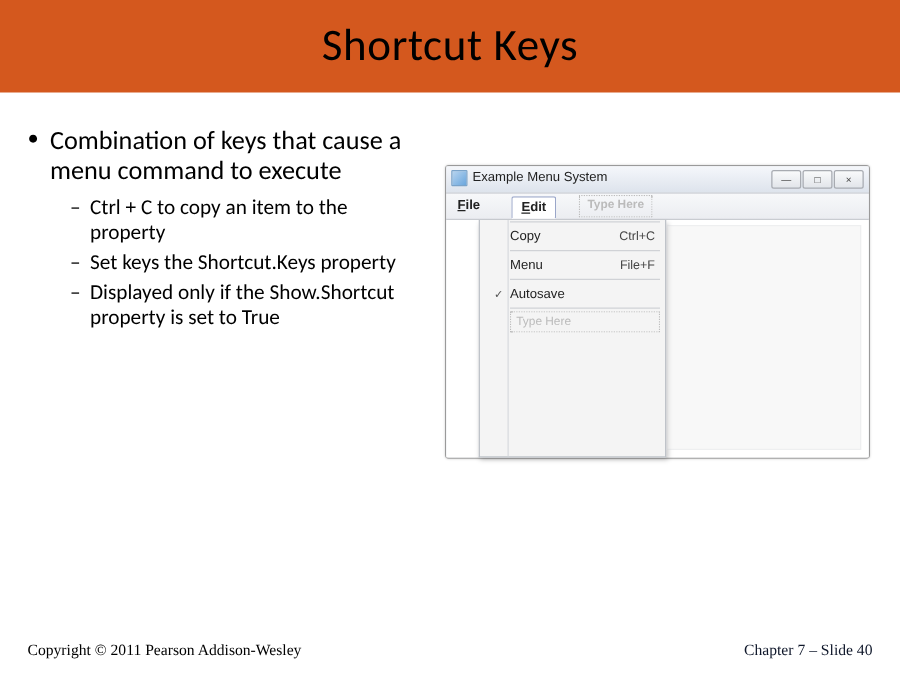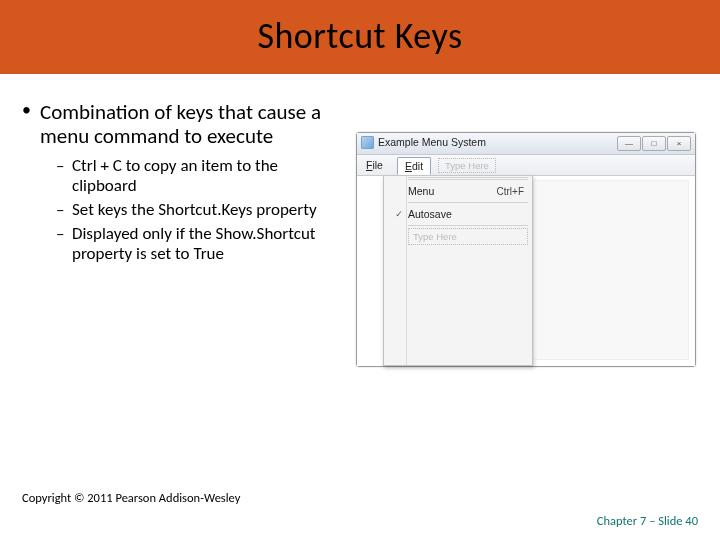--- a/index.html
+++ b/index.html
@@ -96,25 +96,25 @@
   .win-btn {
     width: 22px; height: 13px;
     border: 1px solid #a8abb1;
     border-radius: 2px;
     background: linear-gradient(#f9fafb,#e2e5ea);
     display:flex; align-items:center; justify-content:center;
     font-size: 8px; color:#444; line-height:1;
   }
   .menubar {
     display:flex;
-    align-items:center;
     background: linear-gradient(#f7f8fa,#ebedf1);
     border-bottom: 1px solid #c9ccd1;
     padding: 1px 2px;
-    gap: 7px;
+    gap: 18px;
+    font-weight: bold;
   }
   .menubar .mitem {
     padding: 2px 7px;
     font-size: 10.5px;
     color: #222;
   }
   .menubar .mitem.underline::first-letter { text-decoration: underline; }
   .menubar .mitem.selected {
     background: #fff;
     border: 1px solid #9aa6c9;
@@ -193,40 +193,41 @@
   }
 
   .footer {
     position: absolute;
     bottom: 12px;
     left: 22px;
     right: 22px;
     display:flex;
     justify-content: space-between;
     font-size: 12.5px;
+    font-family: Liberation Serif, serif;
   }
   .footer .copy { color:#000; }
-  .footer .page { color:#0f766e;margin-top:23px; }
+  .footer .page { color:#0f172a; }
 </style>
 </head>
 <body>
 
 <div class="title-bar">Shortcut Keys</div>
 
 <div class="content">
   <div class="left-col">
     <div class="bullet-main">
       <div class="dot">•</div>
       <div class="text">Combination of keys that cause a menu command to execute</div>
     </div>
     <div class="sub-list">
       <div class="sub-item">
         <div class="dash">–</div>
         <div class="text">
-          <span class="bold">Ctrl + C</span><span> to copy an item to the clipboard</span>
+          <span class="bold">Ctrl + C</span><span> to copy an item to the property</span>
         </div>
       </div>
       <div class="sub-item">
         <div class="dash">–</div>
         <div class="text">
           <span>Set keys the </span><span>Shortcut.​Keys property</span>
         </div>
       </div>
       <div class="sub-item">
         <div class="dash">–</div>
@@ -249,25 +250,30 @@
         </div>
       </div>
       <div class="menubar">
         <div class="mitem underline">File</div>
         <div class="mitem selected underline">Edit</div>
         <div class="ghost">Type Here</div>
       </div>
       <div class="win-body">
         <div class="drop">
           <div class="drop-sep"></div>
+          <div class="drop-row">
+            <span class="chkcol"></span>
+              <span class="label">Copy</span>
+              <span class="short">Ctrl+C</span>
+          </div>
           <div class="drop-sep"></div>
           <div class="drop-row">
             <span class="chkcol"></span>
               <span class="label">Menu</span>
-              <span class="short">Ctrl+F</span>
+              <span class="short">File+F</span>
           </div>
           <div class="drop-sep"></div>
           <div class="drop-row">
             <span class="chkcol">✓</span>
               <span class="label">Autosave</span>
               <span class="short"></span>
           </div>
           <div class="drop-sep"></div>
           <div class="ghost-row">Type Here</div>
         </div>

